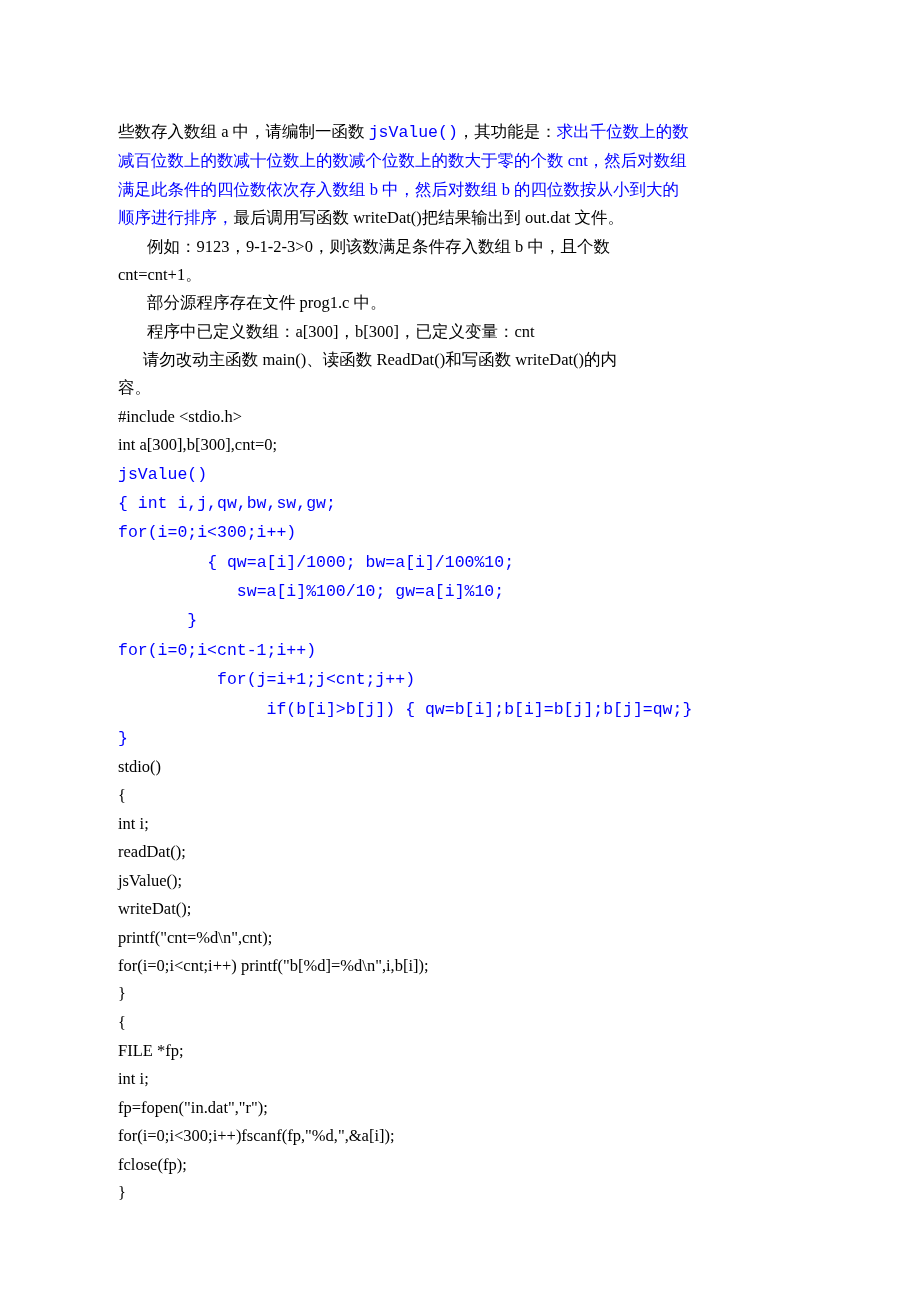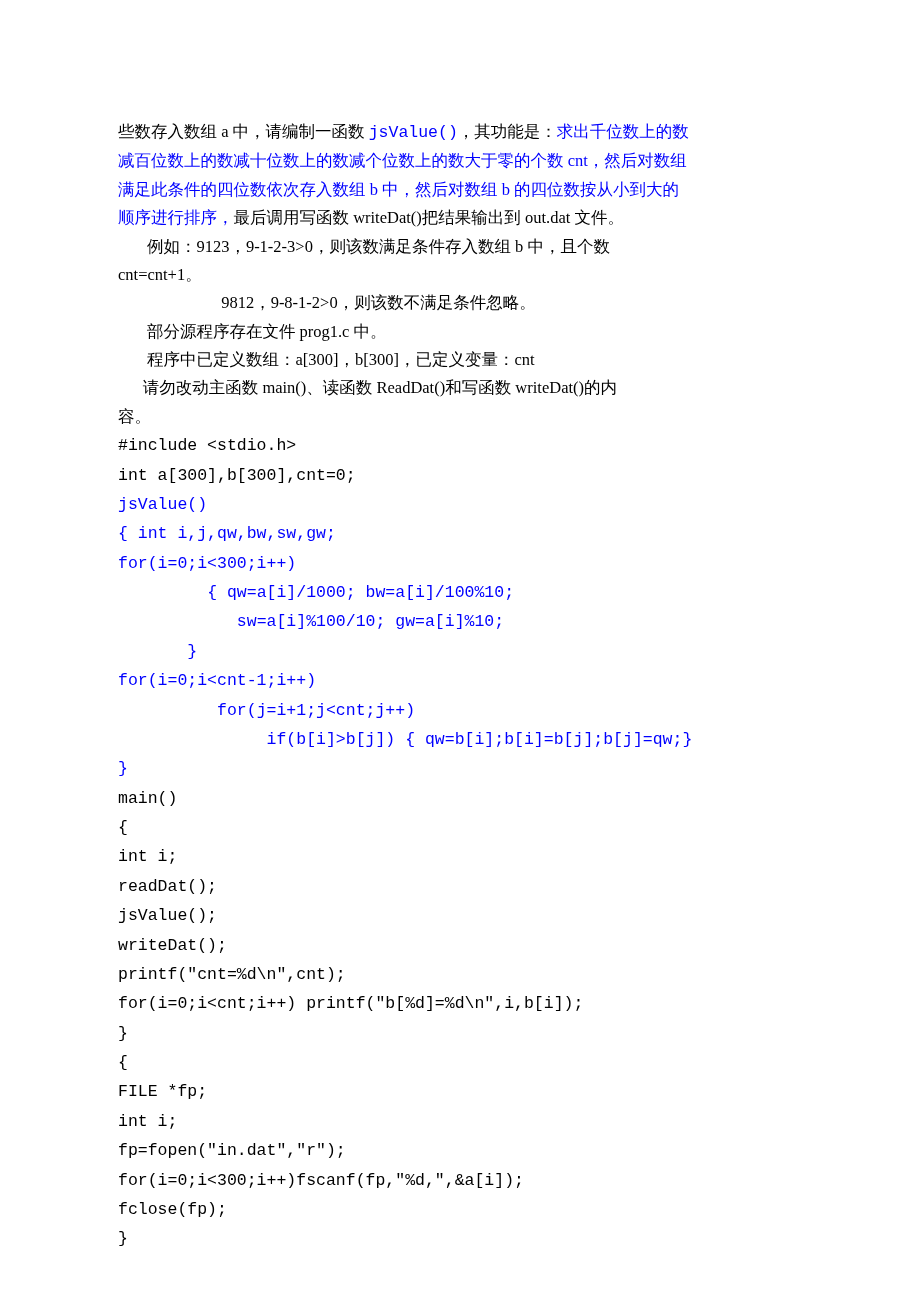--- a/index.html
+++ b/index.html
@@ -18,54 +18,54 @@
     box-sizing: border-box;
   }
   .mono {
     font-family: "Courier New", "SimSun", monospace;
   }
   .blue {
     color: #0000FF;
   }
   .black {
     color: #000000;
+    font-family: Liberation Serif, serif;
   }
   p {
     margin: 0;
     white-space: pre-wrap;
   }
 </style>
 </head>
 <body>
 
 <div class="page" id="page-root">
 <p><span class="black">些数存入数组 a 中，请编制一函数 </span><span class="blue mono">jsValue()</span><span class="black">，其功能是：</span><span class="blue">求出千位数上的数</span></p>
     <p><span class="blue">减百位数上的数减十位数上的数减个位数上的数大于零的个数 cnt，然后对数组</span></p>
     <p><span class="blue">满足此条件的四位数依次存入数组 b 中，然后对数组 b 的四位数按从小到大的</span></p>
     <p><span class="blue">顺序进行排序，</span><span class="black">最后调用写函数 writeDat()把结果输出到 out.dat 文件。</span></p>
     <p><span class="black">       例如：9123，9-1-2-3&gt;0，则该数满足条件存入数组 b 中，且个数</span></p>
     <p><span class="black">cnt=cnt+1。</span></p>
-    <p><span class="black">                         9812，9-8-1-2&gt;0，则该数不满足条件忽略。</span></p>
     <p><span class="black">       部分源程序存在文件 prog1.c 中。</span></p>
     <p><span class="black">       程序中已定义数组：a[300]，b[300]，已定义变量：cnt</span></p>
     <p><span class="black">      请勿改动主函数 main()、读函数 ReadDat()和写函数 writeDat()的内</span></p>
     <p><span class="black">容。</span></p>
     <p><span class="black mono">#include &lt;stdio.h&gt;</span></p>
     <p><span class="black mono">int a[300],b[300],cnt=0;</span></p>
     <p><span class="blue mono">jsValue()</span></p>
     <p><span class="blue mono">{ int i,j,qw,bw,sw,gw;</span></p>
     <p><span class="blue mono">for(i=0;i&lt;300;i++)</span></p>
     <p><span class="blue mono">         { qw=a[i]/1000; bw=a[i]/100%10;</span></p>
     <p><span class="blue mono">            sw=a[i]%100/10; gw=a[i]%10;</span></p>
     <p><span class="blue mono">       }</span></p>
     <p><span class="blue mono">for(i=0;i&lt;cnt-1;i++)</span></p>
     <p><span class="blue mono">          for(j=i+1;j&lt;cnt;j++)</span></p>
     <p><span class="blue mono">               if(b[i]&gt;b[j]) { qw=b[i];b[i]=b[j];b[j]=qw;}</span></p>
     <p><span class="blue mono">}</span></p>
-    <p><span class="black mono">main()</span></p>
+    <p><span class="black mono">stdio()</span></p>
     <p><span class="black mono">{</span></p>
     <p><span class="black mono">int i;</span></p>
     <p><span class="black mono">readDat();</span></p>
     <p><span class="black mono">jsValue();</span></p>
     <p><span class="black mono">writeDat();</span></p>
     <p><span class="black mono">printf("cnt=%d\n",cnt);</span></p>
     <p><span class="black mono">for(i=0;i&lt;cnt;i++) printf("b[%d]=%d\n",i,b[i]);</span></p>
     <p><span class="black mono">}</span></p>
     <p><span class="black mono">{</span></p>
     <p><span class="black mono">FILE *fp;</span></p>

